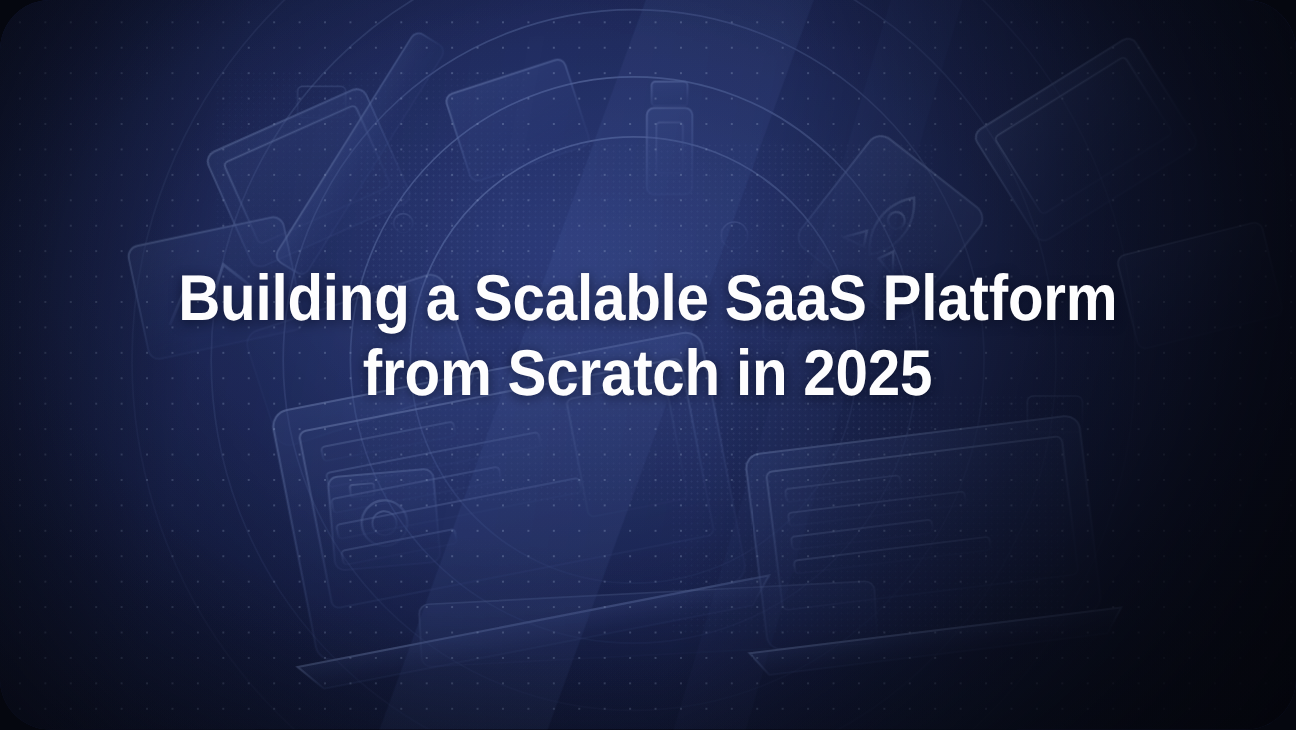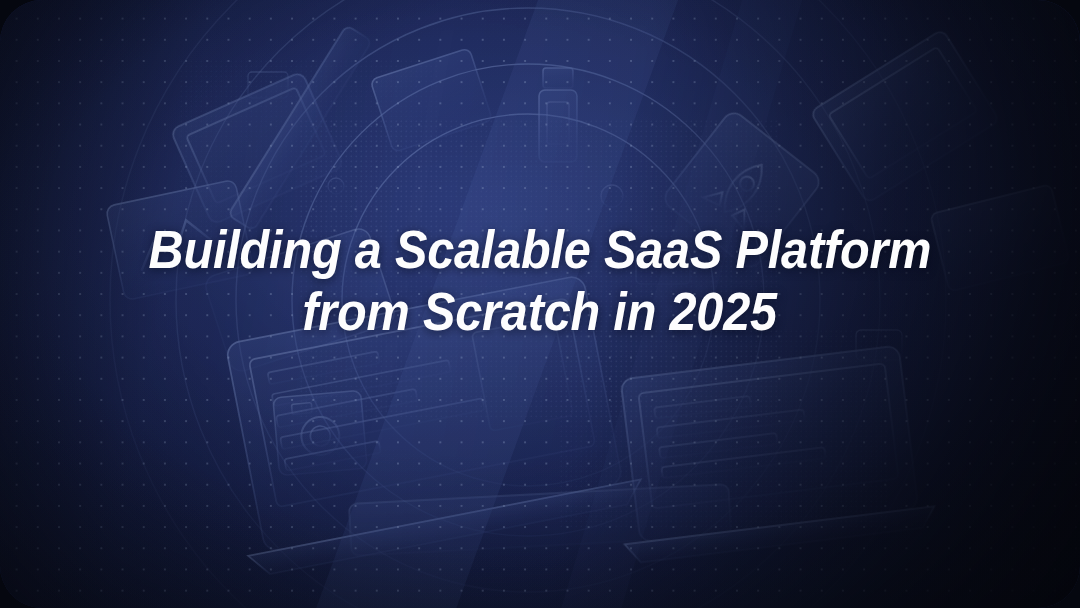--- a/index.html
+++ b/index.html
@@ -93,21 +93,20 @@
     position: absolute;
     left: 0;
     right: 0;
     top: 218px;
     display: flex;
     flex-direction: column;
     align-items: center;
     justify-content: center;
     gap: 0;
     pointer-events: none;
-    font-style: italic;
   }
   .title-line {
     font-family: "Liberation Sans Narrow", "Liberation Sans", sans-serif;
     font-weight: 700;
     font-size: 54px;
     line-height: 62px;
     letter-spacing: -0.2px;
     color: #fdfdfe;
     text-align: center;
     white-space: nowrap;

